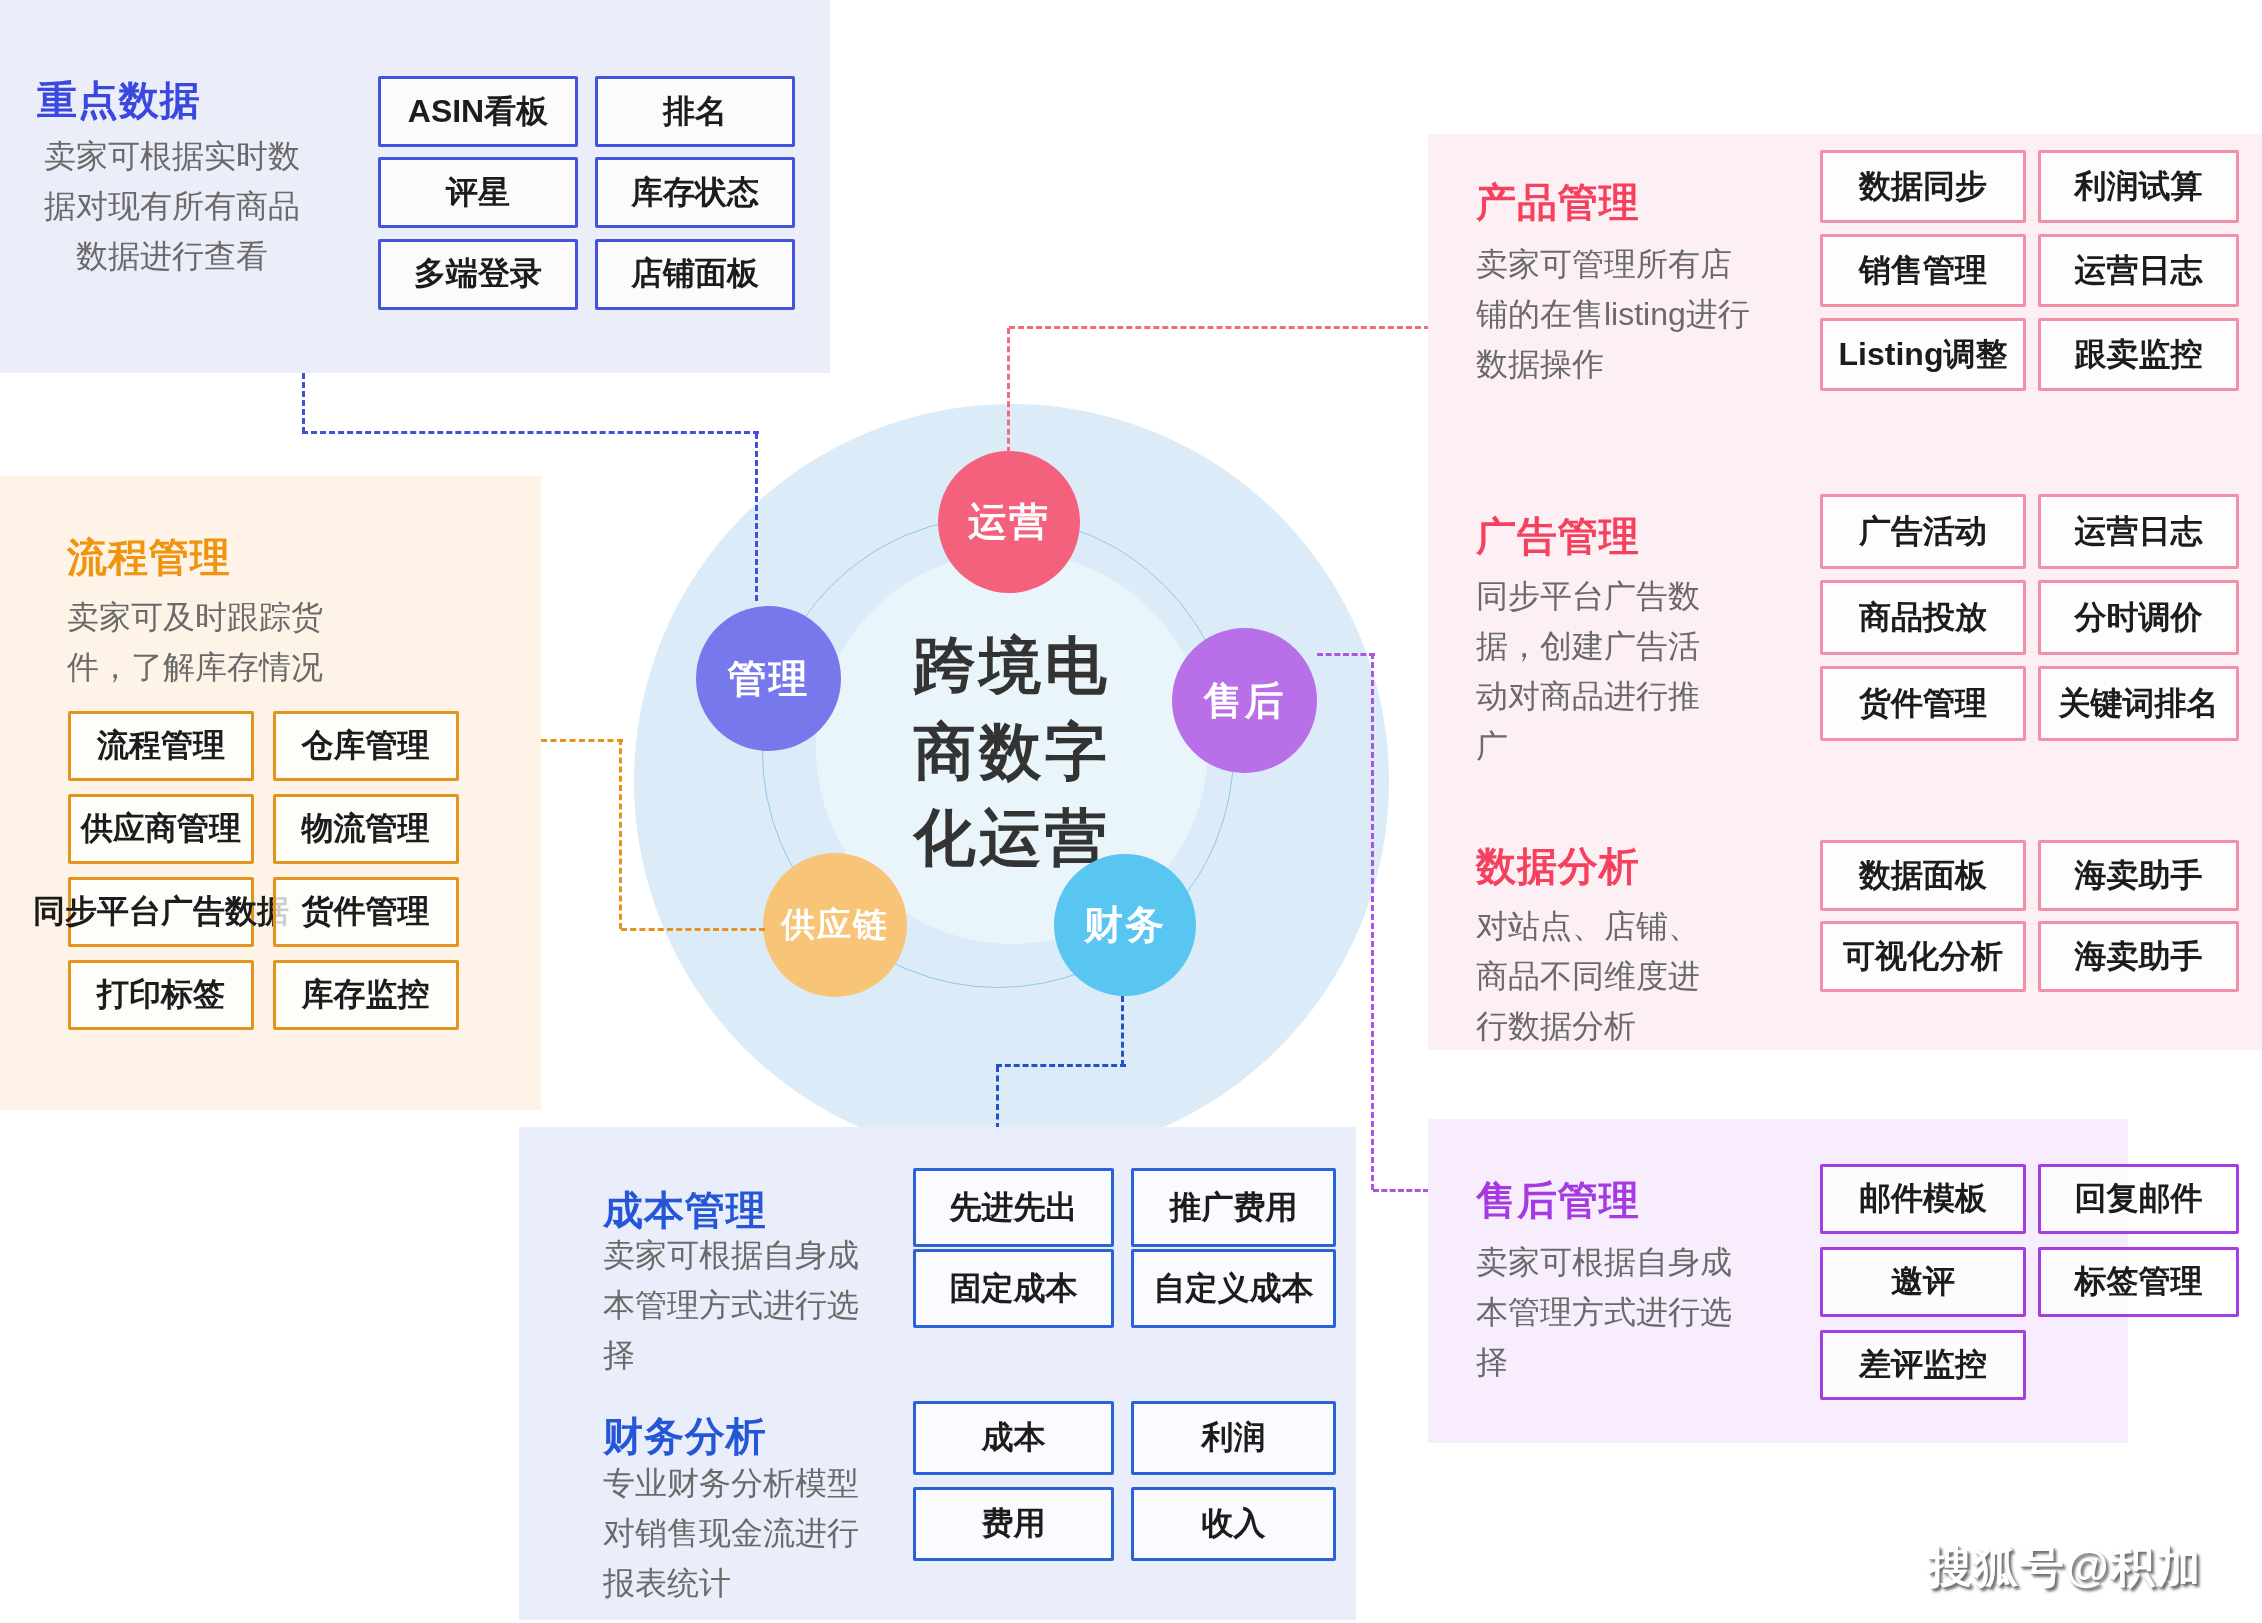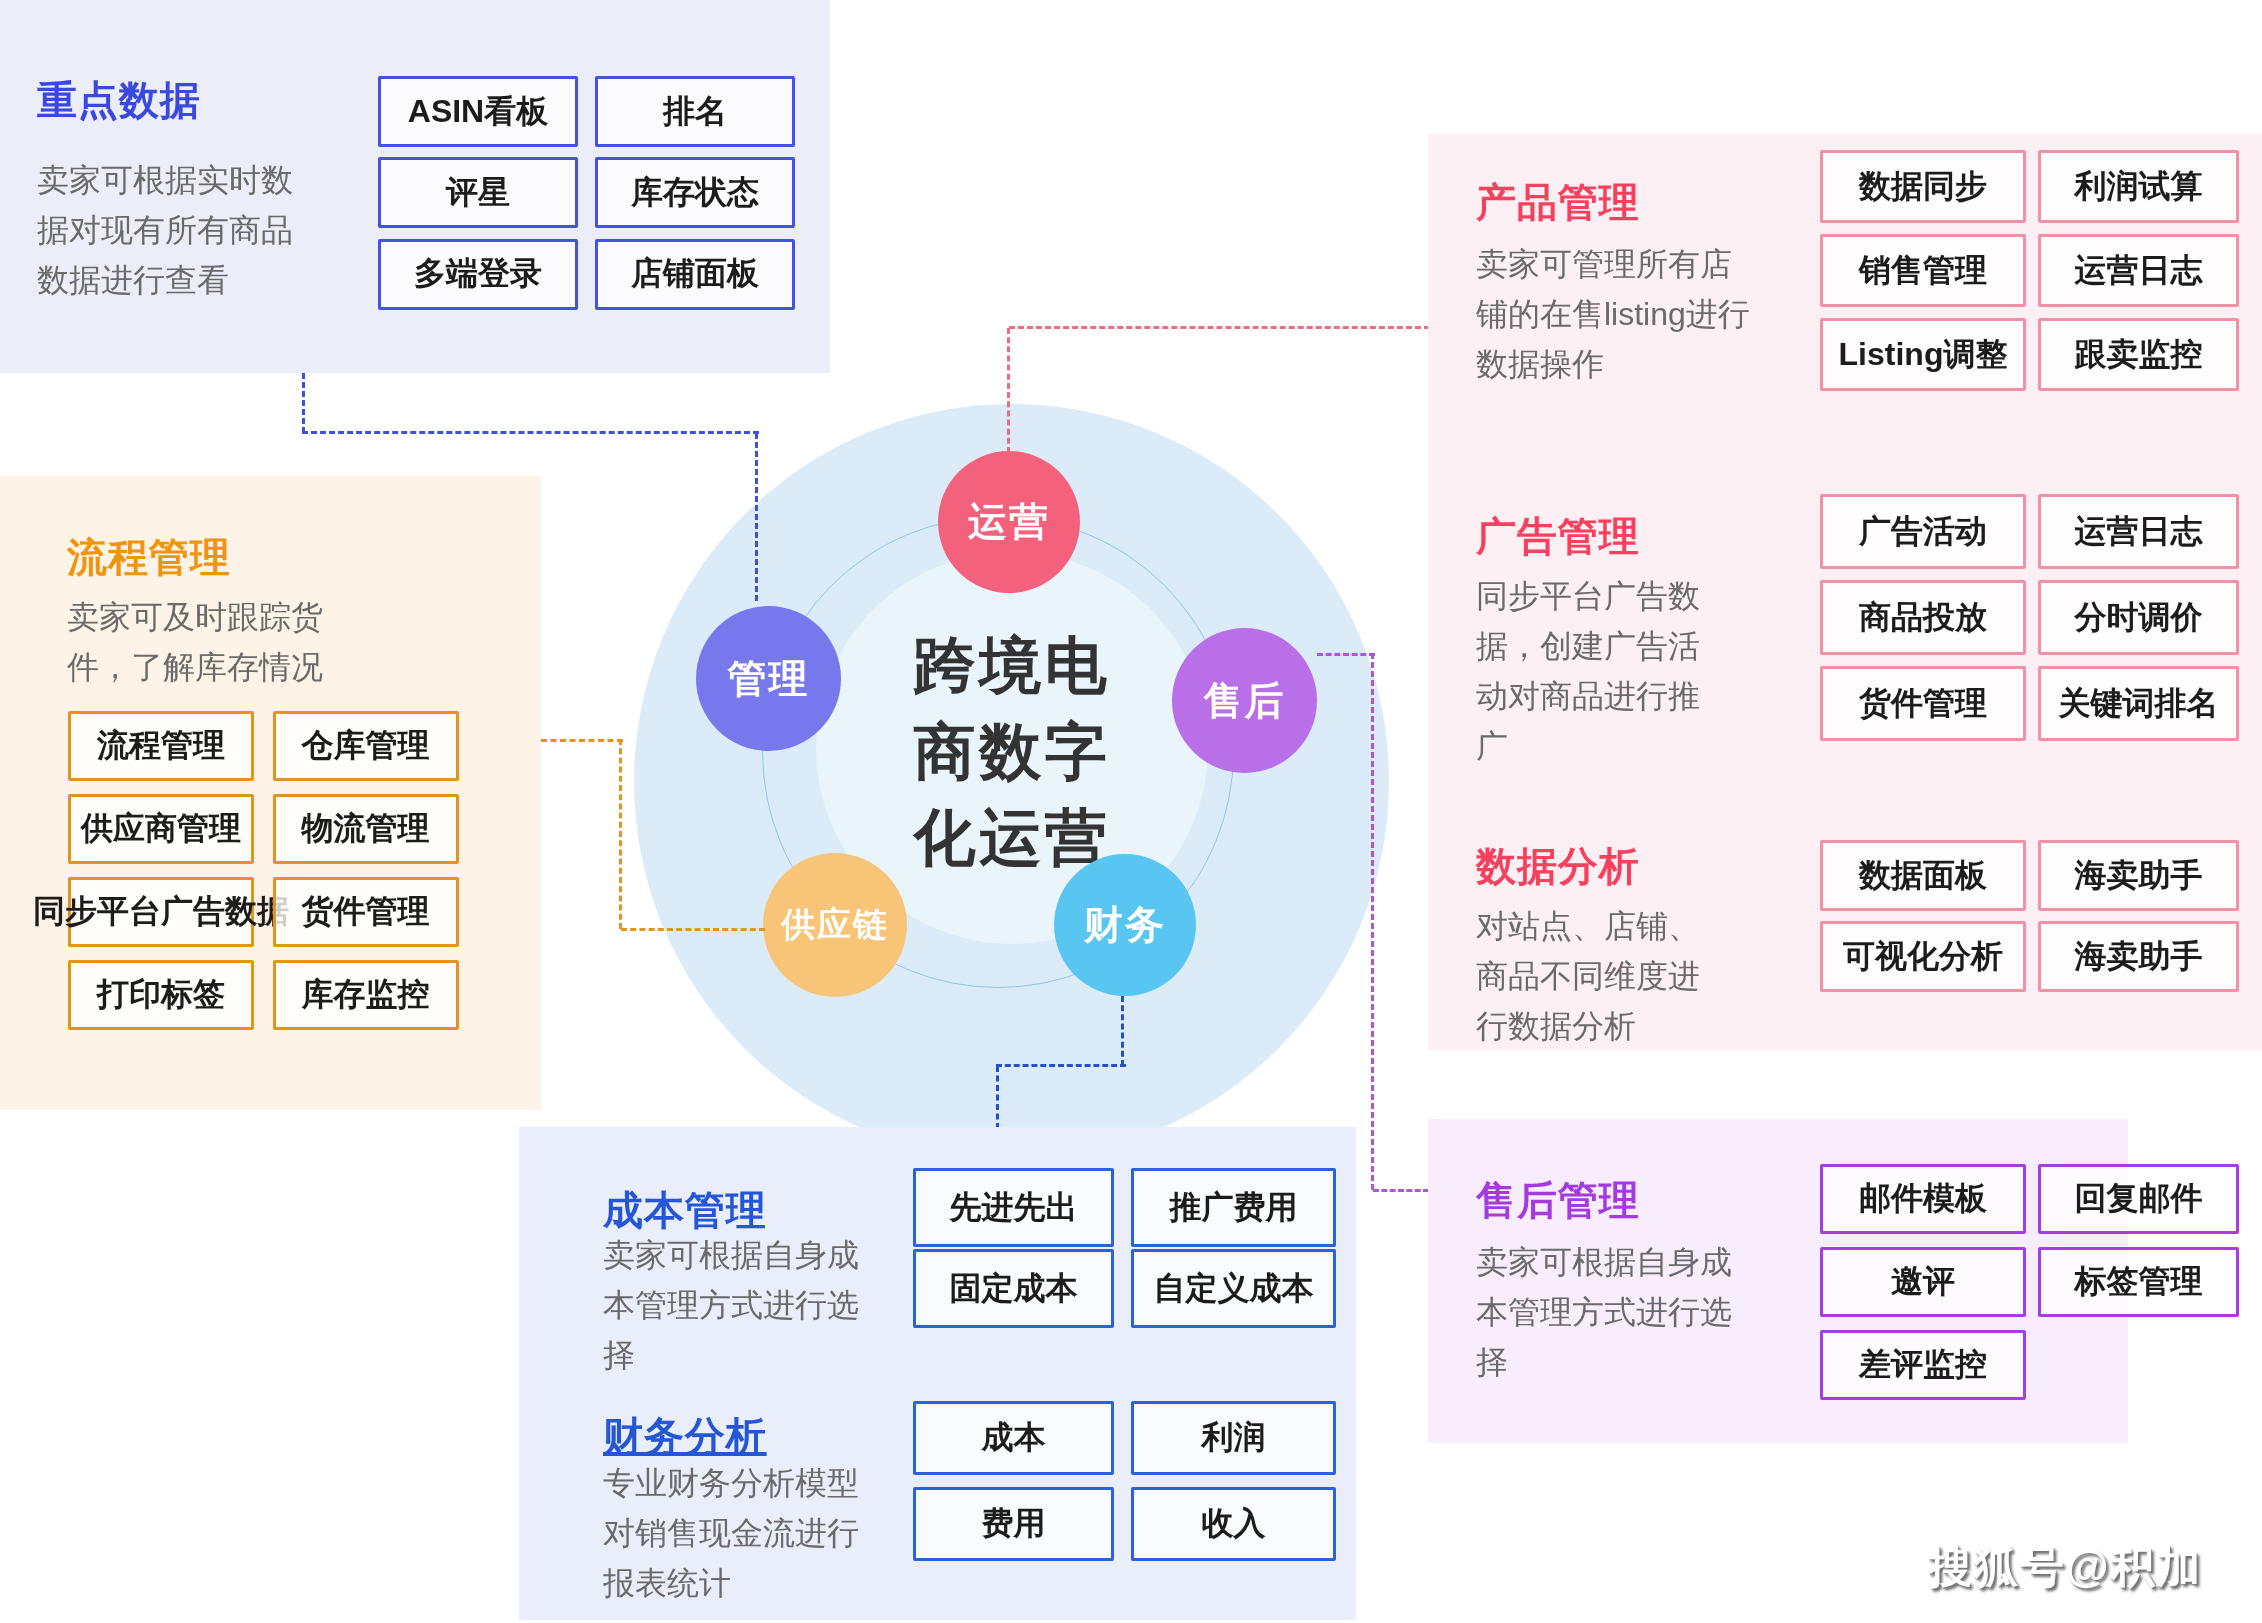--- a/index.html
+++ b/index.html
@@ -11,21 +11,21 @@
   .sec-desc{position:absolute;font-size:32px;line-height:1.56;color:#6a6a6a;}
 
   .grid{position:absolute;display:grid;}
   .chip{display:flex;align-items:center;justify-content:center;
         border:3.7px solid var(--chip);background:rgba(255,255,255,0.78);
         border-radius:1.9px;font-size:32px;font-weight:600;color:#1c1c1c;white-space:nowrap;}
 
   
   .p-keydata{left:0;top:0;width:830px;height:373px;}
   .p-keydata .sec-title{left:37px;top:73px;}
-  .p-keydata .sec-desc{left:37px;top:156px;width:270px;}
+  .p-keydata .sec-desc{left:37px;top:132px;width:270px;text-align:center;}
   .g-keydata{left:378px;top:76px;grid-template-columns:200px 200px;grid-auto-rows:71px;gap:10.3px 17px;}
 
   
   .p-process{left:0;top:476px;width:541px;height:634px;}
   .p-process .sec-title{left:67px;top:54px;}
   .p-process .sec-desc{left:67px;top:117px;width:275px;}
   .g-process{left:68px;top:235px;grid-template-columns:186px 186px;grid-auto-rows:70px;gap:13px 18.6px;}
 
   
   .p-right{left:1428px;top:134px;width:834px;height:916px;}
@@ -39,21 +39,21 @@
   
   .p-aftersale{left:1428px;top:1119px;width:700px;height:324px;}
   .p-aftersale .sec-title{left:48px;top:54px;}
   .p-aftersale .sec-desc{left:48px;top:119px;width:275px;}
   .g-aftersale{left:392px;top:45px;grid-template-columns:206px 201px;grid-auto-rows:70px;gap:13px 12px;}
 
   
   .p-bottom{left:519px;top:1127px;width:837px;height:493px;}
   .t-cost{left:84px;top:56px;}    .d-cost{left:84px;top:104px;width:275px;}
   .g-cost{left:394px;top:41px;grid-template-columns:201px 205px;grid-auto-rows:79px;gap:2px 17px;}
-  .t-finance{left:84px;top:282px;text-decoration:underline;}.d-finance{left:84px;top:332px;width:280px;}
+  .t-finance{left:84px;top:282px;}.d-finance{left:84px;top:332px;width:280px;}
   .g-finance{left:394px;top:274px;grid-template-columns:201px 205px;grid-auto-rows:74px;gap:12px 17px;}
 
   
   .big-circle{position:absolute;left:634px;top:404px;width:755px;height:755px;border-radius:50%;
               background:#dbecf8;}
   .inner-blob{position:absolute;left:816px;top:552px;width:392px;height:392px;border-radius:50%;
               background:rgba(255,255,255,0.42);}
   .ring{position:absolute;left:762px;top:516px;width:470px;height:470px;border-radius:50%;
         border:1.9px solid #8fc8e6;}
   .node{position:absolute;border-radius:50%;display:flex;align-items:center;justify-content:center;

